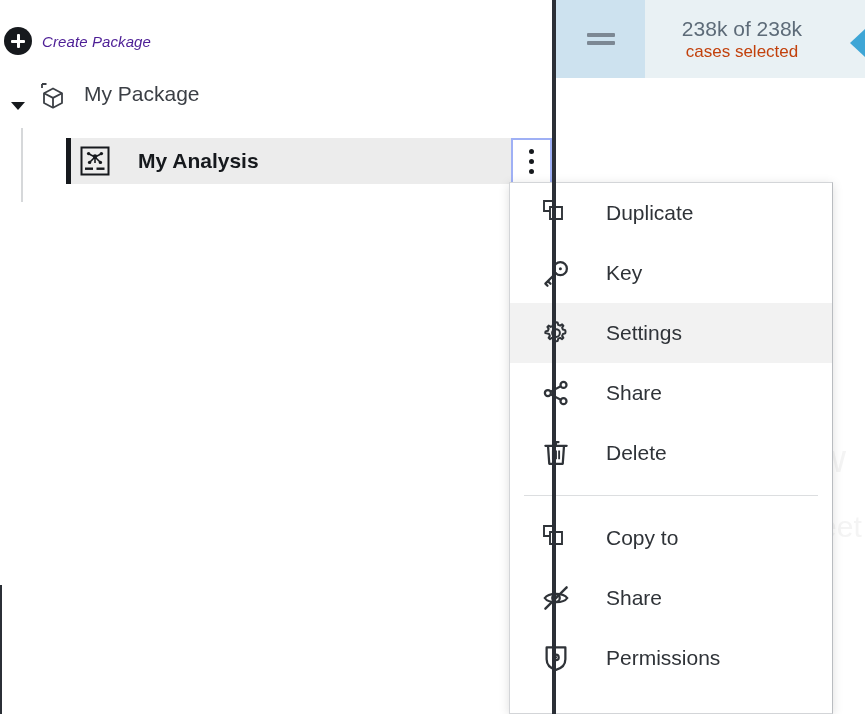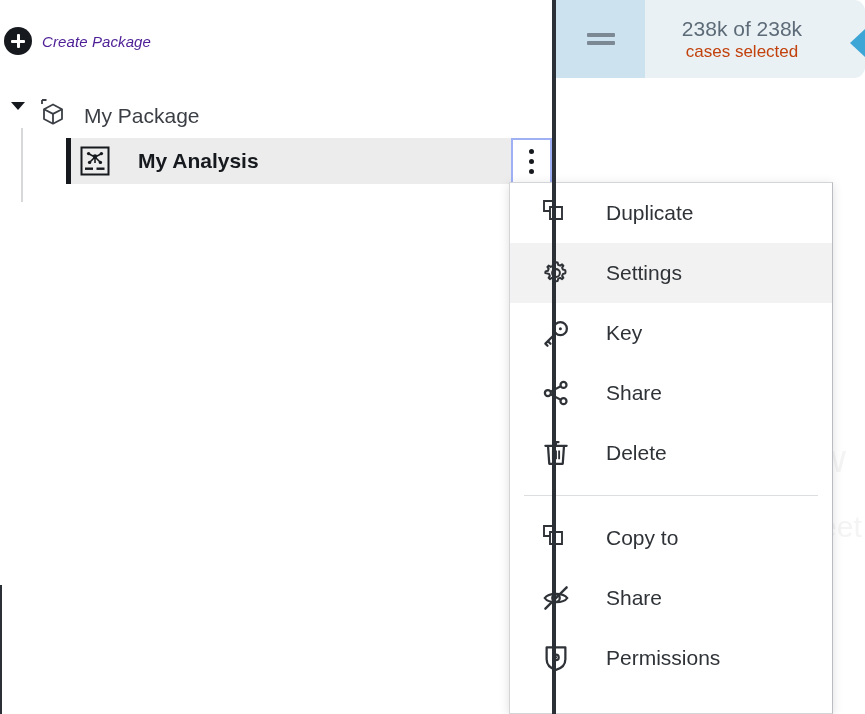--- a/index.html
+++ b/index.html
@@ -100,21 +100,21 @@
   .tree {
     position: absolute;
     left: 0;
     top: 82px;
     width: 552px;
   }
 
   .tree-row {
     position: relative;
     display: flex;
-    align-items: flex-end;
+    align-items: flex-start;
     height: 46px;
   }
 
   .caret {
     width: 18px;
     height: 46px;
     margin-left: 8px;
     flex: 0 0 auto;
     position: relative;
     cursor: pointer;
@@ -216,21 +216,20 @@
   .header {
     position: absolute;
     left: 556px;
     top: 0;
     width: 309px;
     height: 78px;
     background: #e9f1f4;
     display: flex;
     align-items: stretch;
     z-index: 10;
-    border-radius: 11px;
   }
   .hamburger-cell {
     width: 89px;
     height: 78px;
     background: #cde2ef;
     display: flex;
     align-items: center;
     justify-content: center;
     cursor: pointer;
     flex: 0 0 auto;
@@ -426,39 +425,39 @@
     <div class="menu-item">
       <span class="menu-icon">
         <svg width="30" height="30" viewBox="0 0 30 30">
           <path d="M3 3 L13 3 L13 13 L3 13 Z" fill="none" stroke="#2f3338" stroke-width="1.9"></path>
           <path d="M9 9 L21 9 L21 21 L9 21 Z" fill="#ffffff" stroke="#2f3338" stroke-width="1.9"></path>
         </svg>
       </span>
       <span class="menu-label">Duplicate</span>
     </div>
 
-    <div class="menu-item active">
-      <span class="menu-icon">
-        <svg width="30" height="30" viewBox="0 0 24 24">
-          <path fill="none" stroke="#2f3338" stroke-width="1.6" d="M12 3.4l1.3.25.5 1.85 1.5.62 1.6-1 1.0 1.0-1 1.6.62 1.5 1.85.5.25 1.3-.25 1.3-1.85.5-.62 1.5 1 1.6-1.0 1.0-1.6-1-1.5.62-.5 1.85-1.3.25-1.3-.25-.5-1.85-1.5-.62-1.6 1-1.0-1.0 1-1.6-.62-1.5-1.85-.5L3.4 12l.25-1.3 1.85-.5.62-1.5-1-1.6 1.0-1.0 1.6 1 1.5-.62.5-1.85z" stroke-linejoin="round"></path>
-          <circle cx="12" cy="12" r="3.1" fill="none" stroke="#2f3338" stroke-width="1.6"></circle>
-        </svg>
-      </span>
-      <span class="menu-label">Settings</span>
-    </div>
-
     <div class="menu-item">
       <span class="menu-icon">
         <svg width="30" height="30" viewBox="0 0 24 24">
           <circle cx="15.5" cy="8.5" r="5.2" fill="none" stroke="#2f3338" stroke-width="1.8"></circle>
           <circle cx="15.5" cy="8.5" r="1.2" fill="#2f3338"></circle>
           <path d="M11.8 12.2 L3.5 20.5 M5.5 18.5 L7.6 20.6 M3.5 20.5 L5.2 22.2" fill="none" stroke="#2f3338" stroke-width="1.8" stroke-linecap="round"></path>
         </svg>
       </span>
       <span class="menu-label">Key</span>
+    </div>
+
+    <div class="menu-item active">
+      <span class="menu-icon">
+        <svg width="30" height="30" viewBox="0 0 24 24">
+          <path fill="none" stroke="#2f3338" stroke-width="1.6" d="M12 3.4l1.3.25.5 1.85 1.5.62 1.6-1 1.0 1.0-1 1.6.62 1.5 1.85.5.25 1.3-.25 1.3-1.85.5-.62 1.5 1 1.6-1.0 1.0-1.6-1-1.5.62-.5 1.85-1.3.25-1.3-.25-.5-1.85-1.5-.62-1.6 1-1.0-1.0 1-1.6-.62-1.5-1.85-.5L3.4 12l.25-1.3 1.85-.5.62-1.5-1-1.6 1.0-1.0 1.6 1 1.5-.62.5-1.85z" stroke-linejoin="round"></path>
+          <circle cx="12" cy="12" r="3.1" fill="none" stroke="#2f3338" stroke-width="1.6"></circle>
+        </svg>
+      </span>
+      <span class="menu-label">Settings</span>
     </div>
 
     <div class="menu-item">
       <span class="menu-icon">
         <svg width="30" height="30" viewBox="0 0 24 24">
           <circle cx="18" cy="5.5" r="2.4" fill="none" stroke="#2f3338" stroke-width="1.8"></circle>
           <circle cx="18" cy="18.5" r="2.4" fill="none" stroke="#2f3338" stroke-width="1.8"></circle>
           <circle cx="5.5" cy="12" r="2.4" fill="none" stroke="#2f3338" stroke-width="1.8"></circle>
           <path d="M7.7 10.9 L15.8 6.6 M7.7 13.1 L15.8 17.4" fill="none" stroke="#2f3338" stroke-width="1.8"></path>
         </svg>

